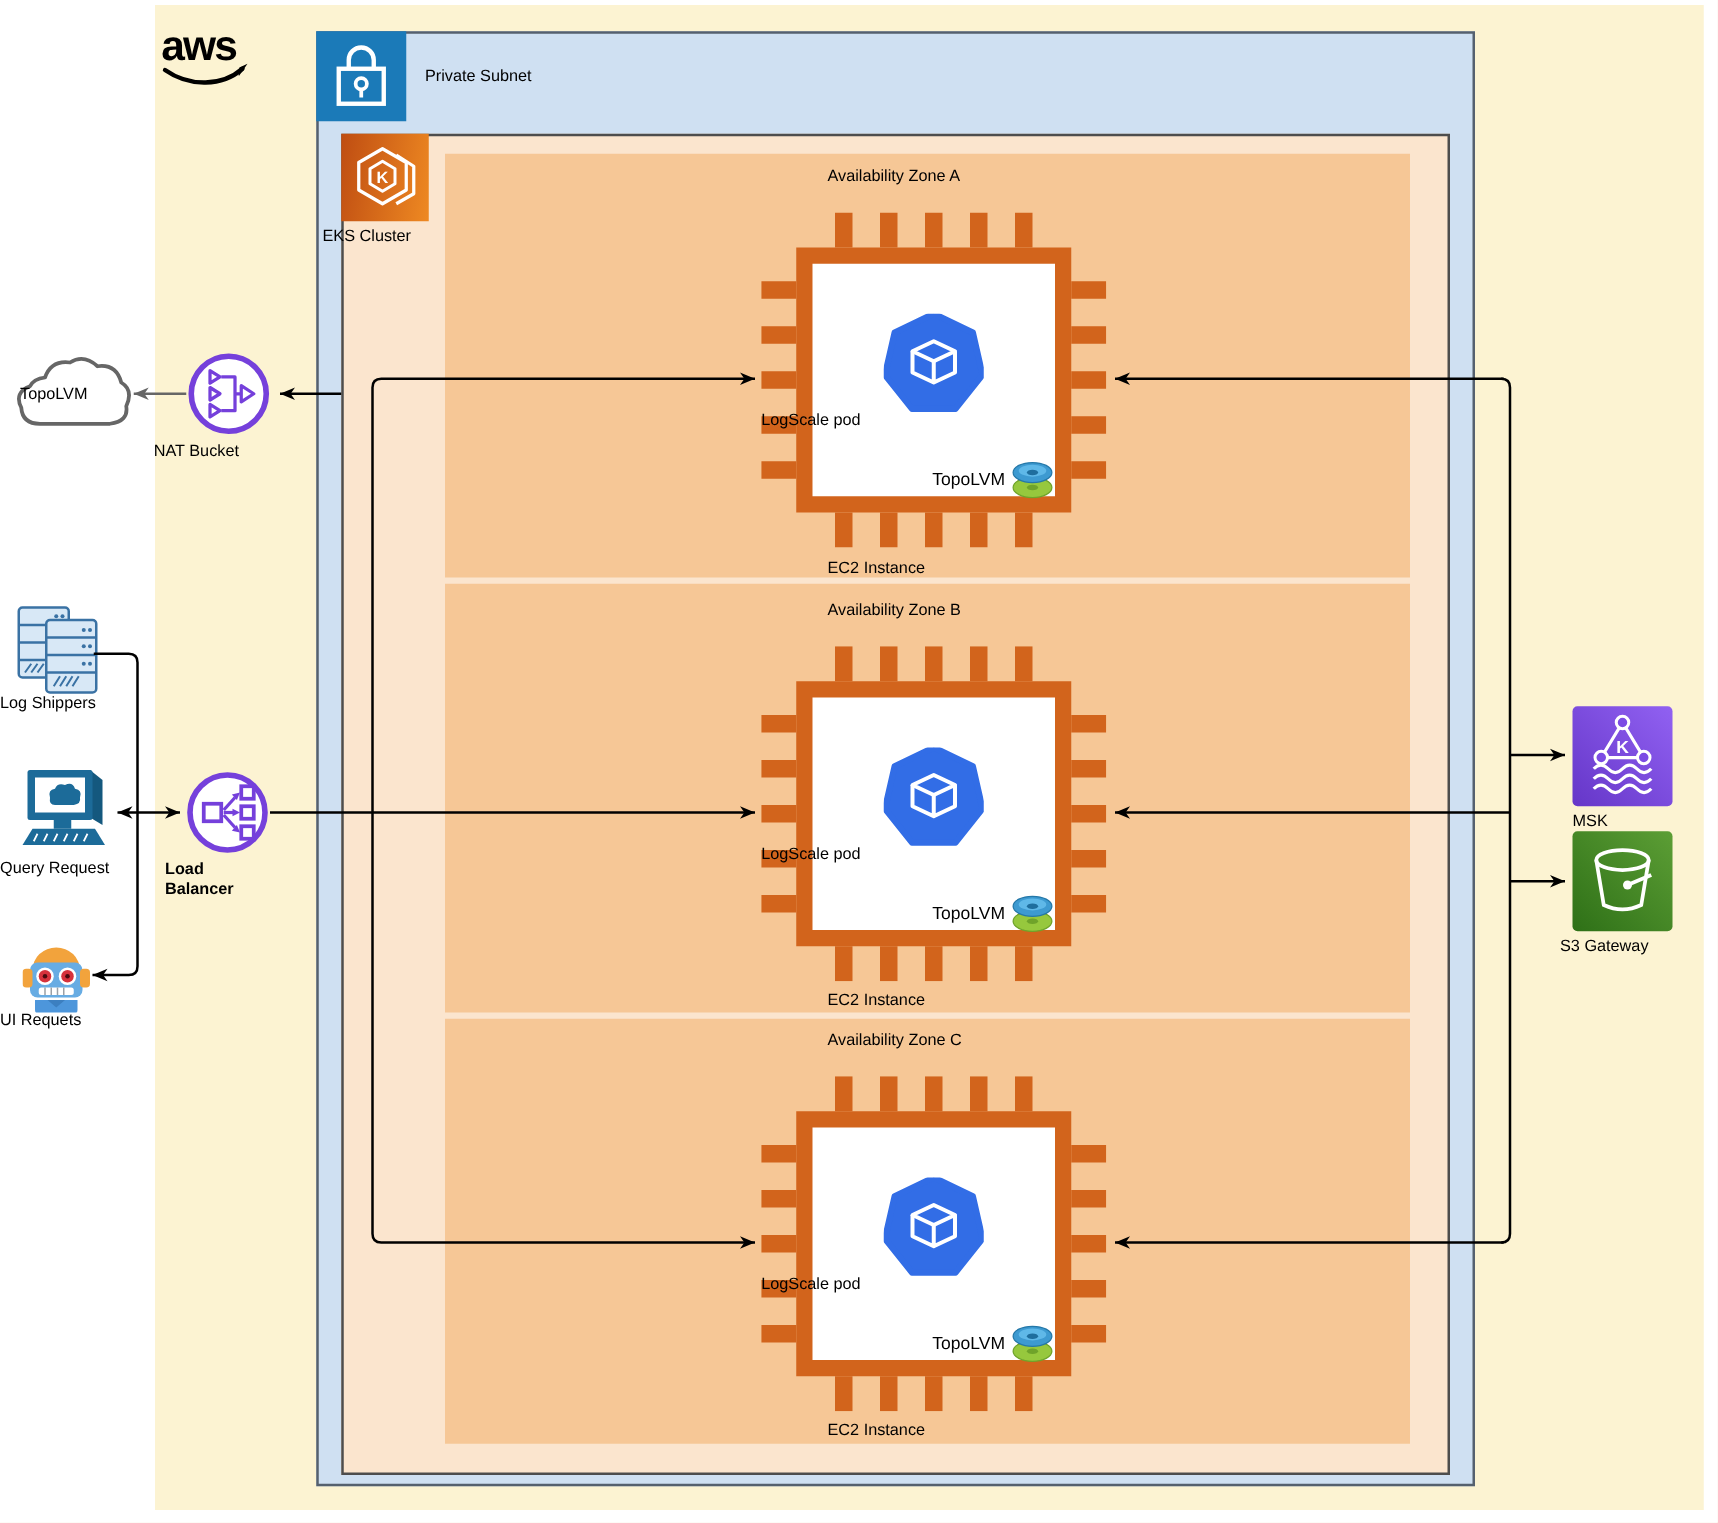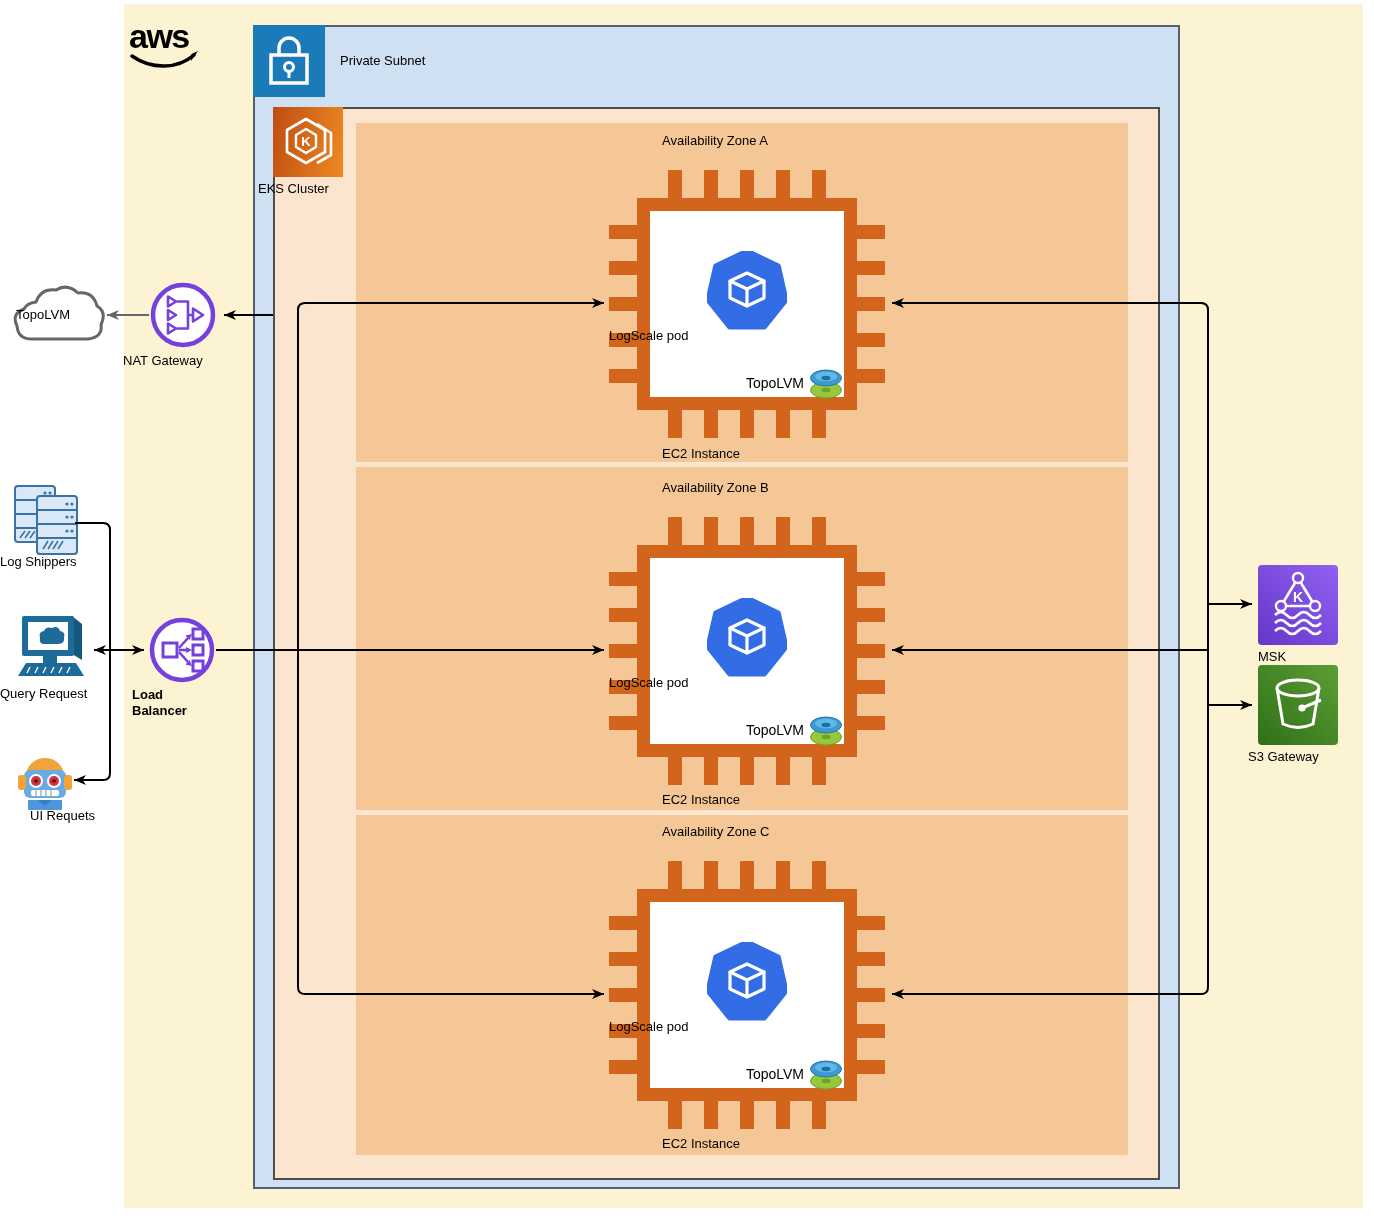--- a/index.html
+++ b/index.html
@@ -219,21 +219,21 @@
   <svg class="circle-node" style="left:149px;top:281px;" width="68" height="68">
     <circle cx="34" cy="34" r="30" fill="#fff" stroke="#7540DB" stroke-width="4.5"></circle>
     <g stroke="#7540DB" stroke-width="2.6" fill="none" stroke-linejoin="round">
       <polygon points="19,15.5 27,20.5 19,25.5"></polygon>
       <polygon points="19,29 27,34 19,39"></polygon>
       <polygon points="19,42.5 27,47.5 19,52.5"></polygon>
       <path d="M28,20.5 H39 V47.5 H28 M39,34 H44"></path>
       <polygon points="44,27.5 54,34 44,40.5"></polygon>
     </g>
   </svg>
-  <div class="lbl" style="left:123px;top:353px;width:120px;">NAT Gateway</div>
+  <div class="lbl" style="left:123px;top:353px;width:120px;">NAT Bucket</div>
 
   <svg class="abs" style="left:12px;top:484px;" width="68" height="72">
     <g stroke="#3A72A4" stroke-width="2" fill="#D8E8F6" stroke-linejoin="round">
       <rect x="3" y="2" width="40" height="56" rx="3"></rect>
       <line x1="3" y1="16" x2="43" y2="16"></line>
         <line x1="3" y1="30" x2="43" y2="30"></line>
         <line x1="3" y1="44" x2="43" y2="44"></line>
       <rect x="25" y="12" width="40" height="58" rx="3"></rect>
       <line x1="25" y1="26" x2="65" y2="26"></line>
         <line x1="25" y1="40" x2="65" y2="40"></line>
@@ -278,21 +278,21 @@
       <circle cx="36" cy="29" r="7" fill="#fff"></circle>
     <circle cx="18" cy="29" r="5" fill="#D6323C"></circle>
       <circle cx="36" cy="29" r="5" fill="#D6323C"></circle>
     <circle cx="18" cy="29" r="1.8" fill="#4A0B0F"></circle>
       <circle cx="36" cy="29" r="1.8" fill="#4A0B0F"></circle>
     <rect x="13" y="38" width="28" height="6" rx="2" fill="#fff"></rect>
     <path d="M18,38 v6 M23,38 v6 M28,38 v6 M33,38 v6" stroke="#9AA0A6" stroke-width="1.2"></path>
     <path d="M10,48 h34 v8 a3,3 0 0 1 -3,3 h-28 a3,3 0 0 1 -3,-3 Z" fill="#4D96DB"></path>
     <path d="M20,48 l7,6 l7,-6" fill="#3C7FC0"></path>
   </svg>
-  <div class="lbl" style="left:0px;top:808px;width:90px;padding-left:30px;">UI Requets</div>
+  <div class="lbl" style="left:0px;top:808px;width:90px;">UI Requets</div>
 
   <svg class="circle-node" style="left:148px;top:616px;" width="68" height="68">
     <circle cx="34" cy="34" r="30" fill="#fff" stroke="#7540DB" stroke-width="4.5"></circle>
     <g stroke="#7540DB" stroke-width="3" fill="none">
       <rect x="15" y="27" width="14" height="14"></rect>
       <rect x="45" y="13" width="10" height="10"></rect>
       <rect x="45" y="29" width="10" height="10"></rect>
       <rect x="45" y="45" width="10" height="10"></rect>
       <path d="M31,32 L40,22" stroke-width="2.6"></path>
       <path d="M31,34 H40" stroke-width="2.6"></path>

